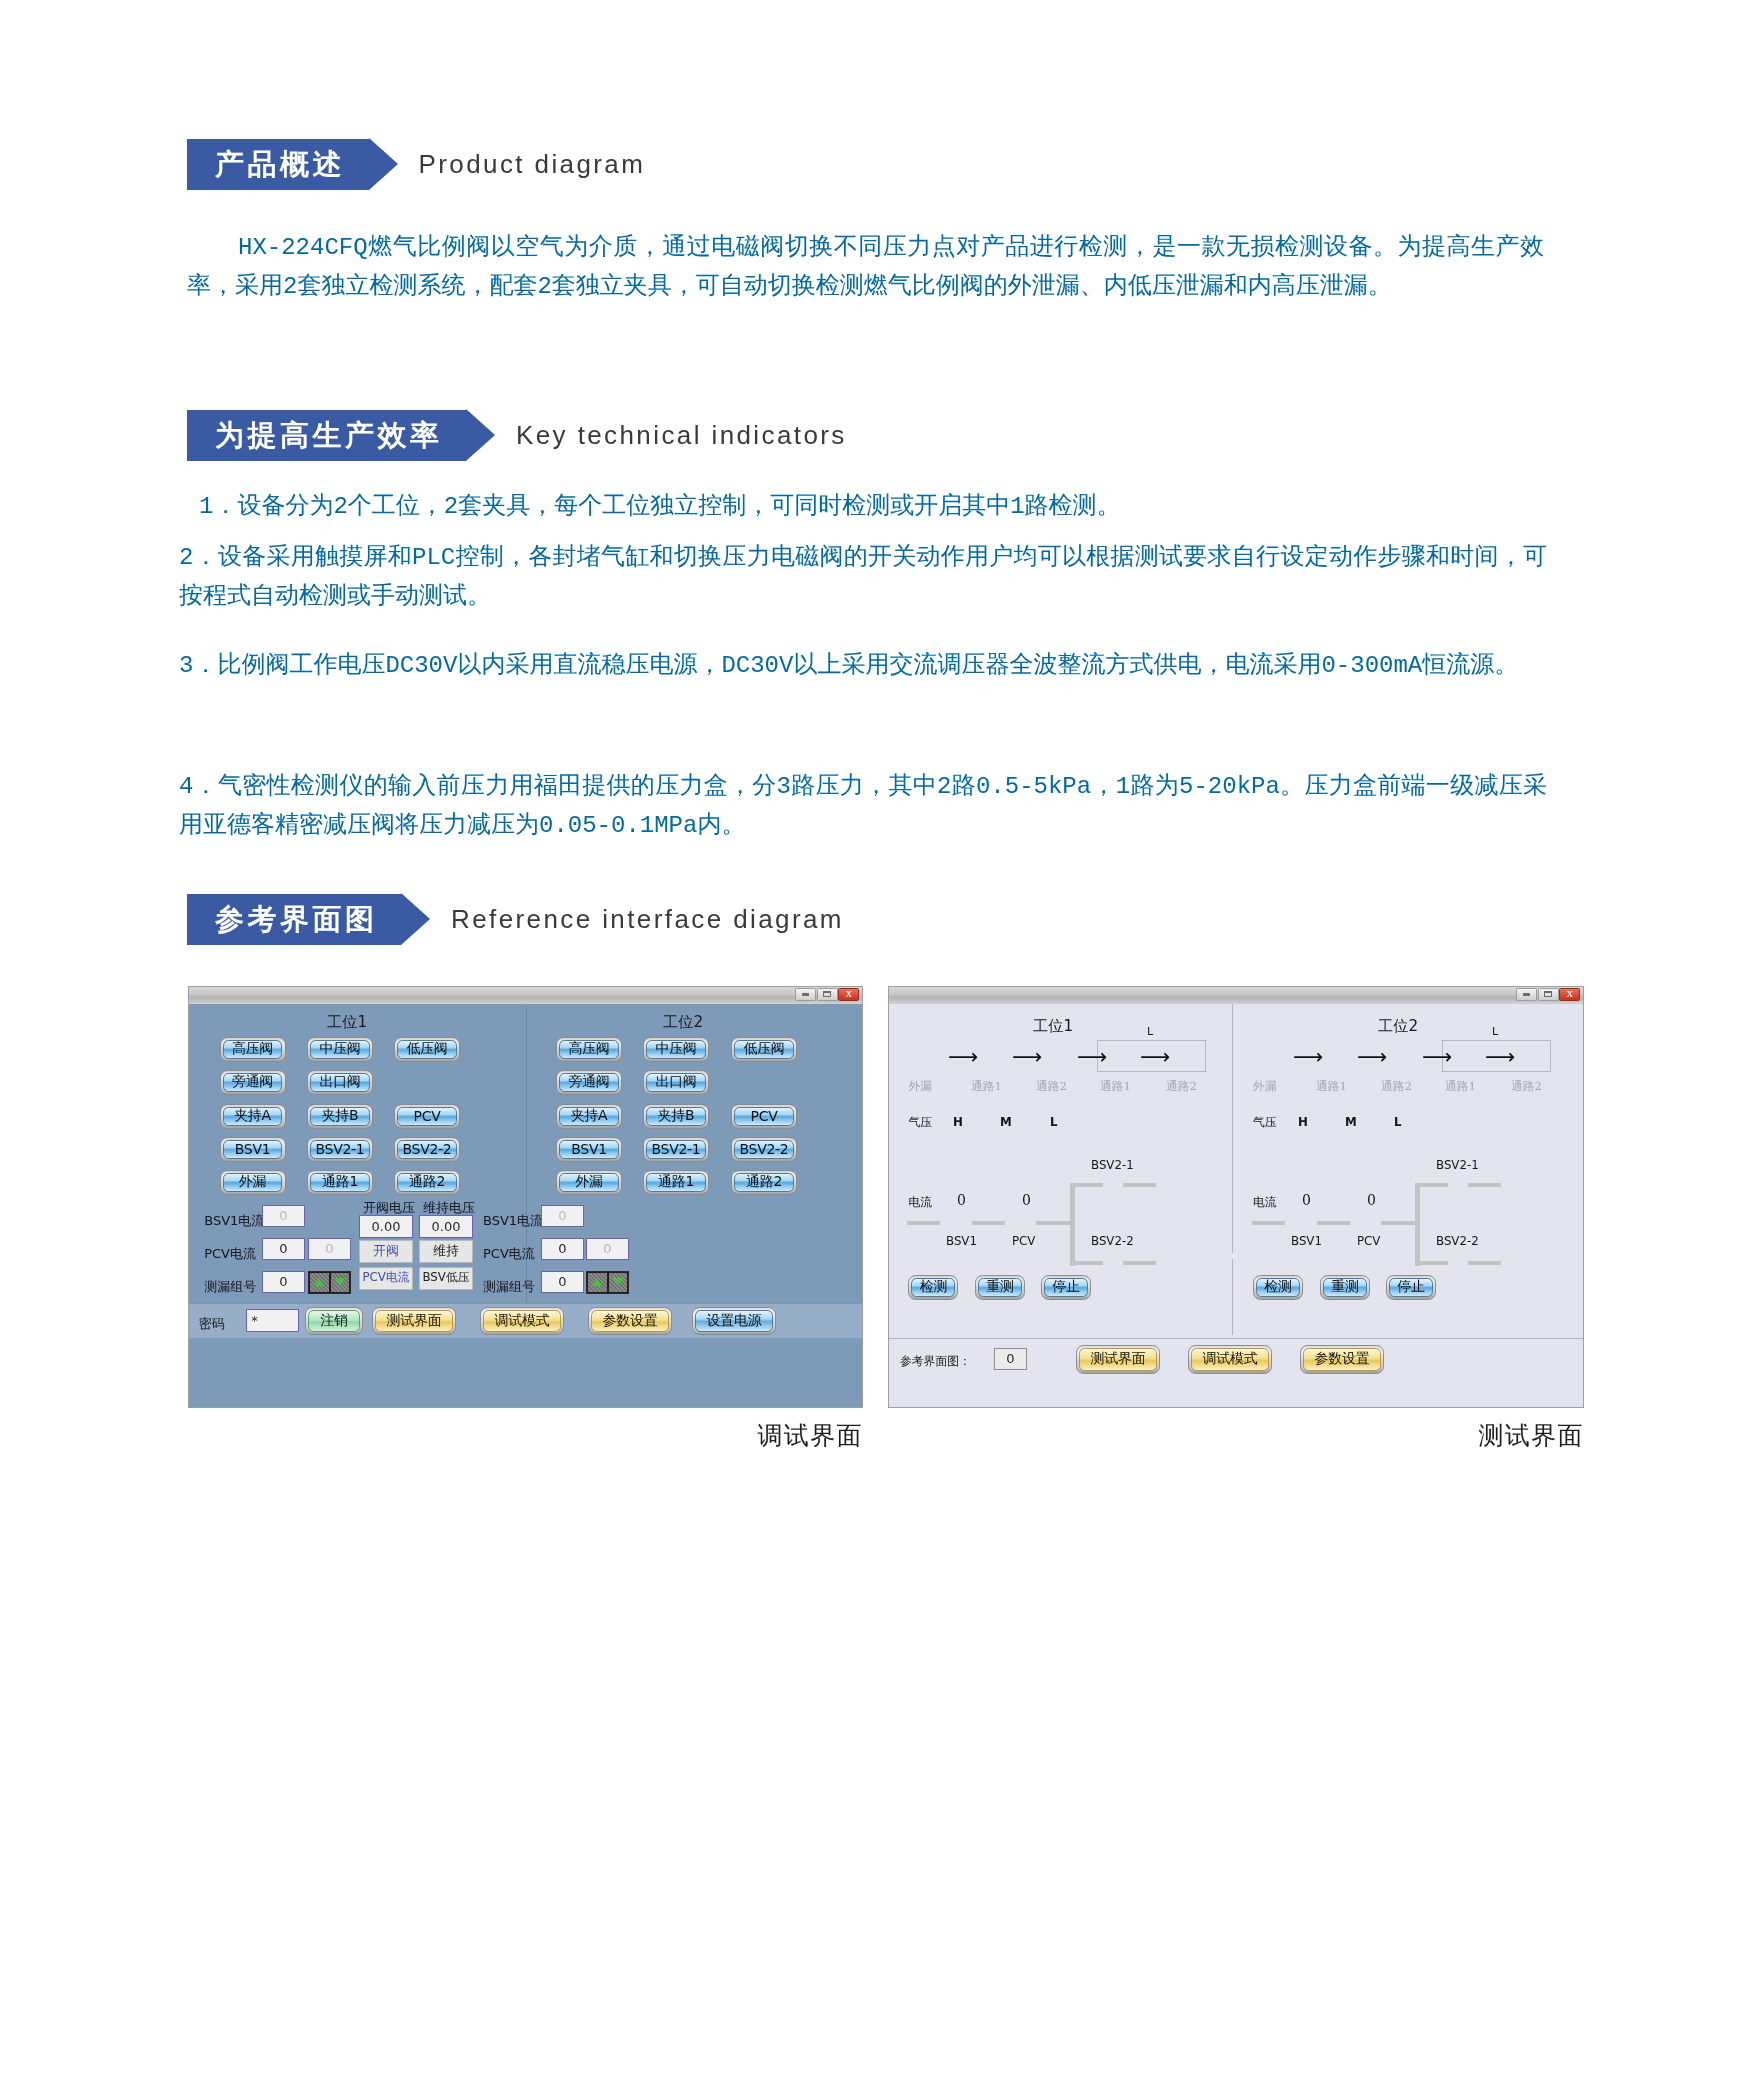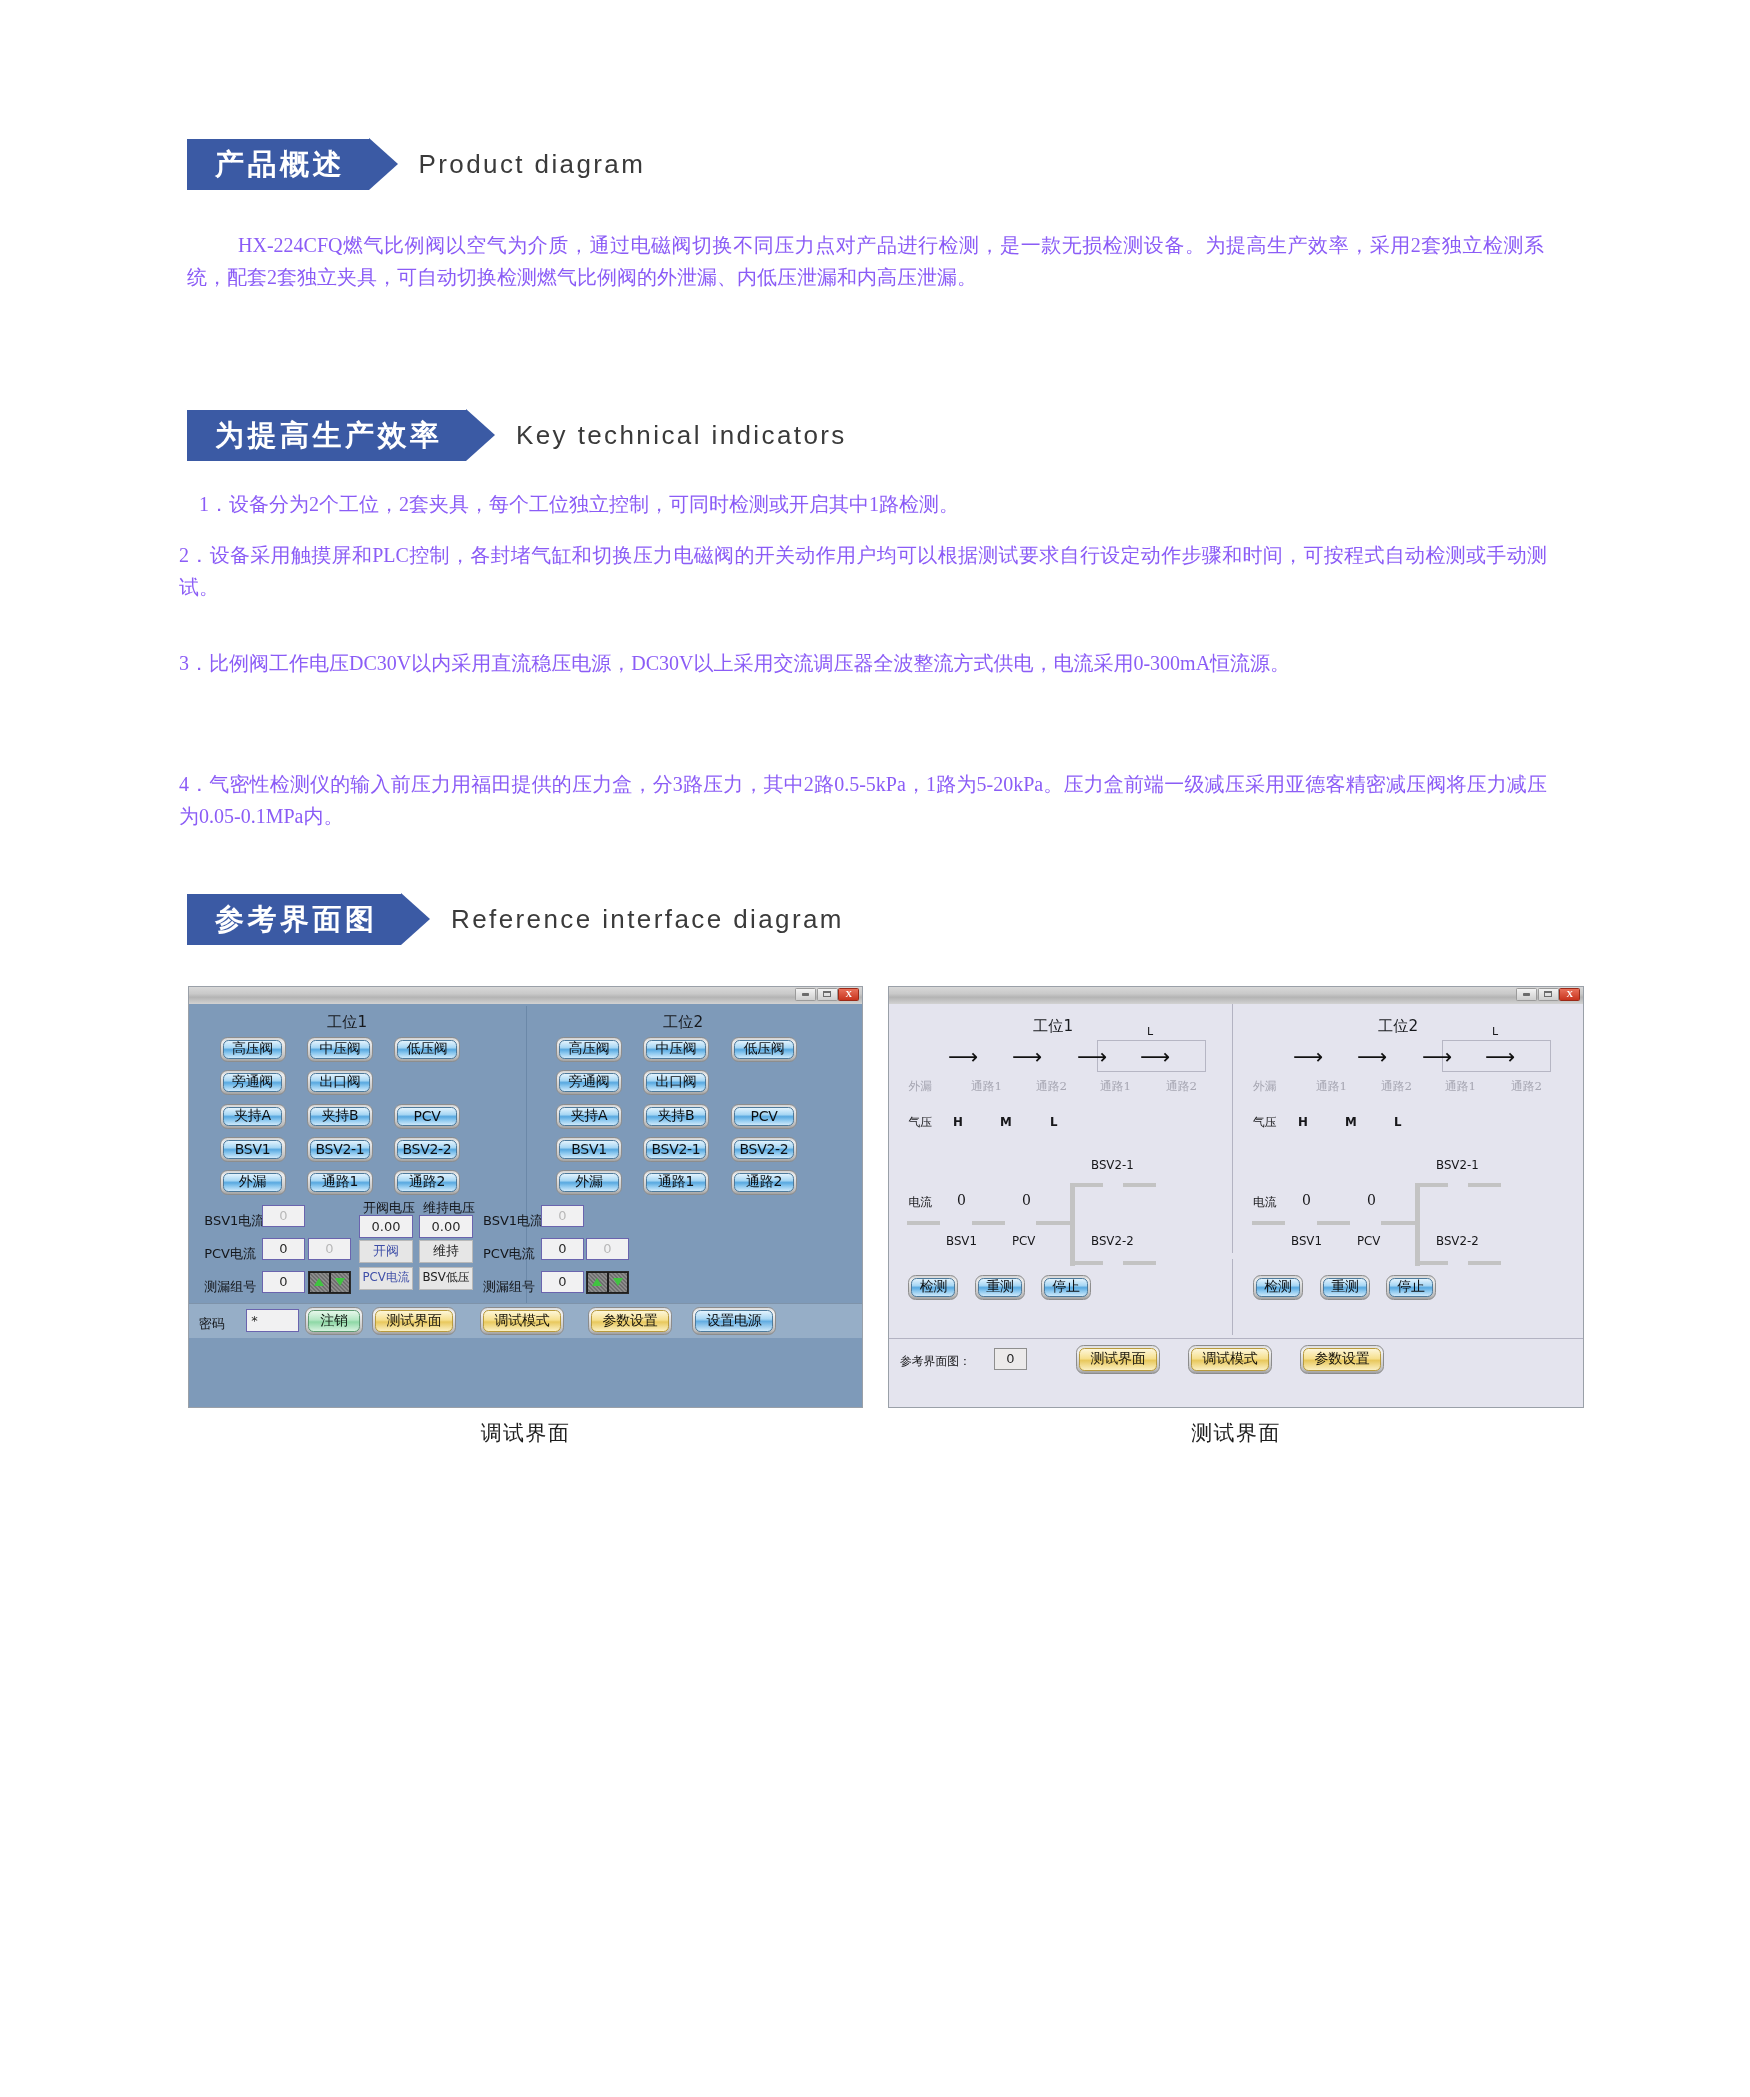--- a/index.html
+++ b/index.html
@@ -51,24 +51,24 @@
     letter-spacing: 2.4px;
     color: #3a3a3a;
     white-space: nowrap;
     font-family: "Liberation Sans", sans-serif;
     font-weight: 300;
   }
 
   
   .para {
     position: absolute;
-    font-size: 20px;
+    font-size: 24px;
     line-height: 1.62;
-    color: #8b5cf6;
-    font-family: Liberation Serif, serif;
+    color: #0369a1;
+    font-family: Liberation Mono, monospace;
     text-align: justify;
   }
   .para.indent { text-indent: 51px; }
 
   
   .winwrap { position: absolute; }
   .win {
     border: 0.7px solid #9aa0a8;
     background: #dfe0e4;
     position: relative;
@@ -225,23 +225,23 @@
   .lbox { position:absolute; border:0.7px solid #b6b6c4; background:transparent; }
   .glab { position:absolute; font-size:11.8px; color:#a6a6b2; white-space:nowrap;
           font-family:"DejaVu Serif","Liberation Serif",serif; }
   .dlab { position:absolute; font-size:11.8px; color:#17171a; white-space:nowrap;
           font-family:"DejaVu Sans","Liberation Sans",sans-serif; }
   .dlab.serif { font-family:"DejaVu Serif","Liberation Serif",serif; }
   .pipe { position:absolute; background:#c3c3c3; }
 
   .caption {
     position:absolute;
-    font-size:21px;
+    font-size:25px;
     color:#1d1d1d;
-    text-align:center;
+    text-align:right;
     font-family:"DejaVu Sans","Liberation Sans",sans-serif;
     letter-spacing: 1.4px;
   }
 </style>
 </head>
 <body>
 
 <div class="sec-head" style="left:187px; top:138px;">
   <div class="banner">
     <span class="banner-text">产品概述</span>

